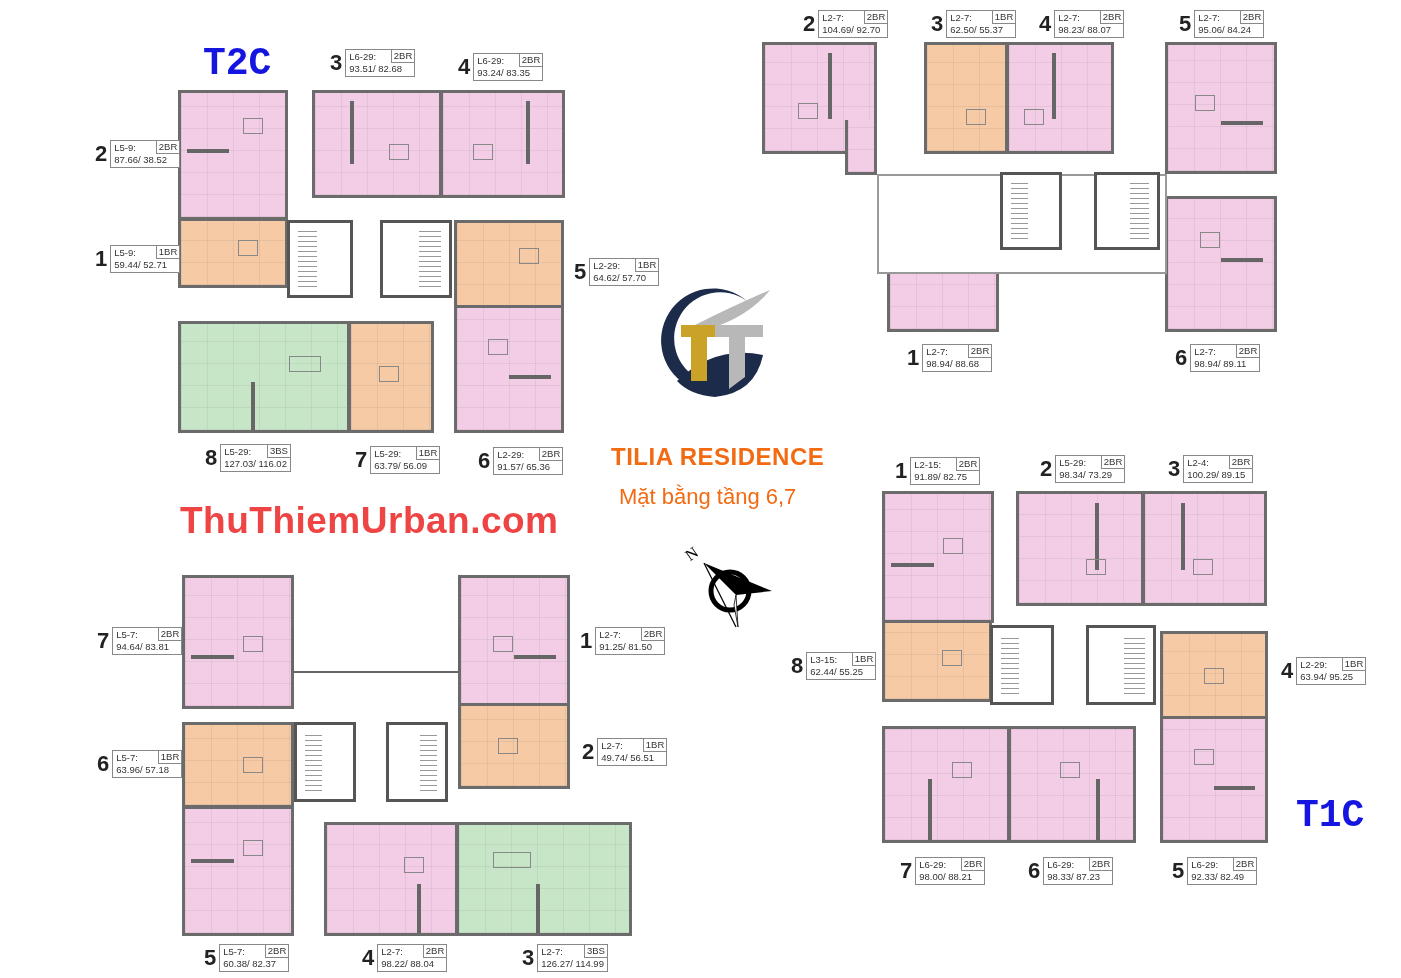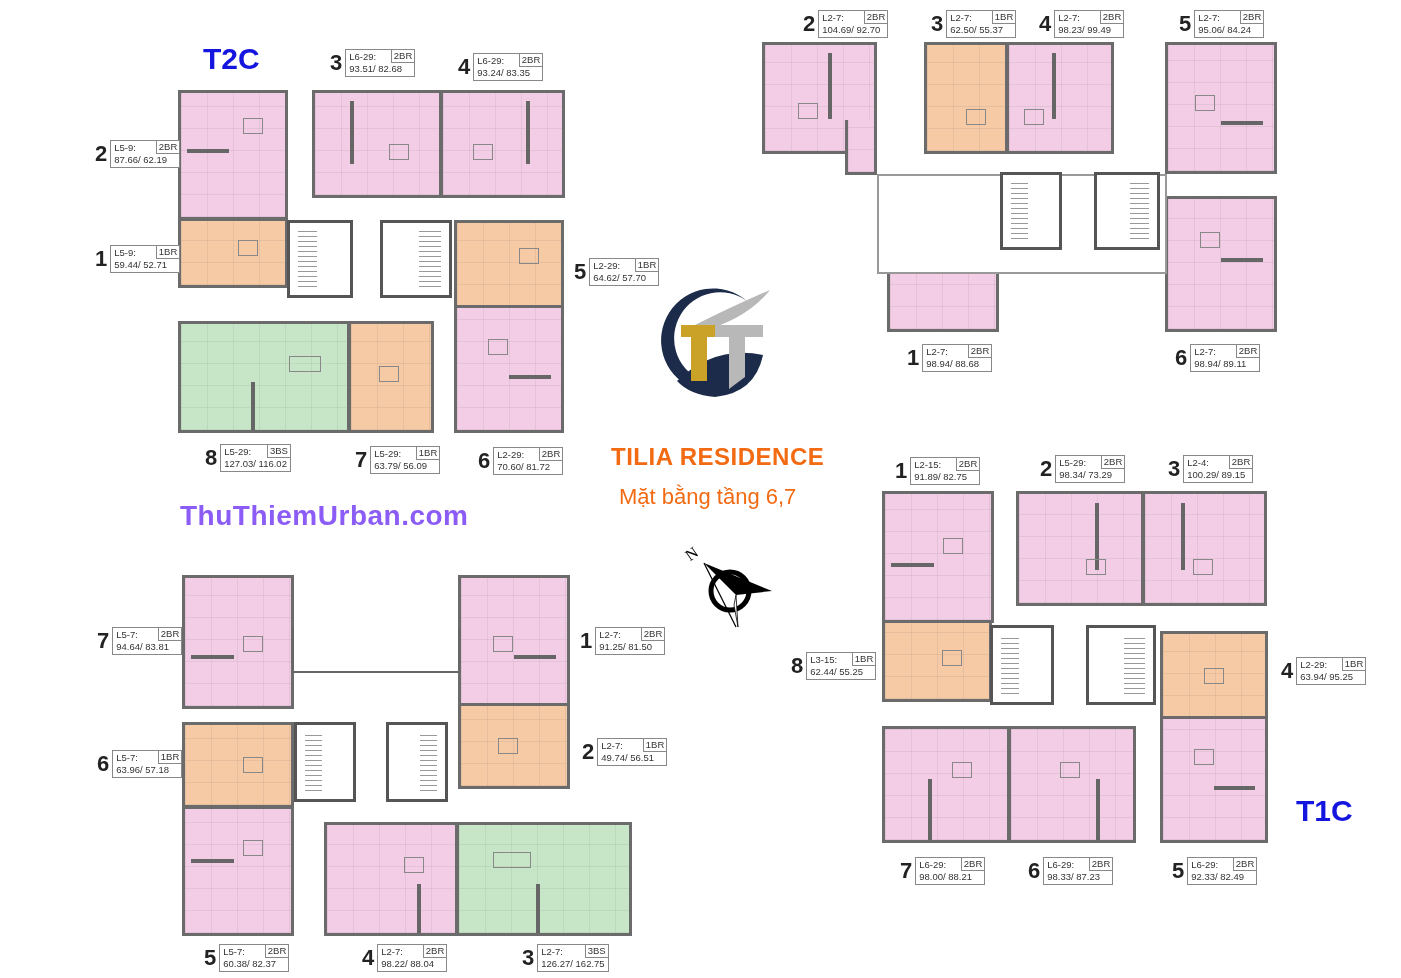--- a/index.html
+++ b/index.html
@@ -1,18 +1,18 @@
 <!DOCTYPE html>
 <html><head>
 <meta charset="utf-8">
 <style>
   html, body { margin:0; padding:0; background:#ffffff; }
   body { width:1401px; height:978px; position:relative; overflow:hidden; font-family:"Liberation Sans", sans-serif; }
   .abs { position:absolute; }
-  .tower-name { position:absolute; font-family:Liberation Sans, sans-serif; font-weight:bold; font-size:30px; color:#1515e0; }
+  .tower-name { position:absolute; font-family:Liberation Mono, monospace; font-weight:bold; font-size:38px; color:#1515e0; }
   .unit { position:absolute; box-sizing:border-box; border:3px solid #6b6b6b; }
   .unit::before { content:""; position:absolute; inset:0;
     background-image:
       repeating-linear-gradient(0deg, rgba(90,90,90,0.10) 0 1px, transparent 1px 22px),
       repeating-linear-gradient(90deg, rgba(90,90,90,0.10) 0 1px, transparent 1px 26px);
   }
   .unit .wall-v { position:absolute; top:8%; bottom:30%; width:4px; background:#666; }
   .unit .wall-h { position:absolute; left:6%; width:40%; height:4px; background:#666; }
   .unit .furn { position:absolute; border:1px solid #888; width:18px; height:14px; }
   .c-2br { background:#f3cde6; }
@@ -21,21 +21,21 @@
   .core { position:absolute; box-sizing:border-box; border:3px solid #555; background:#fff; }
   .core .stair { position:absolute; inset:8px; background:repeating-linear-gradient(0deg,#999 0 1px,#fff 1px 5px); }
   .corridor { position:absolute; box-sizing:border-box; border:2px solid #777; background:#fff; }
   .label { position:absolute; display:flex; align-items:center; }
   .label .num { font-size:22px; font-weight:bold; color:#222; margin-right:3px; line-height:1; }
   .label .box { border:1px solid #888; background:#fff; font-size:9.5px; color:#333; padding:1px 3px; line-height:12px; min-width:62px; position:relative; }
   .label .box .top { display:flex; justify-content:space-between; }
   .label .box .type { border-left:1px solid #888; border-bottom:1px solid #888; padding:0 2px; margin-right:-3px; margin-top:-1px; background:#fff; }
   .title { position:absolute; color:#f26a12; font-weight:bold; font-size:24px; letter-spacing:0.5px; }
   .subtitle { position:absolute; color:#f26a12; font-size:22px; }
-  .watermark { position:absolute; color:#8b5cf6; font-size:28px; font-weight:bold; letter-spacing:0.5px; }
+  .watermark { position:absolute; color:#ef4444; font-size:37px; font-weight:bold; letter-spacing:0.5px; }
 </style>
 </head>
 <body>
 
 <div>
   <div class="tower-name" style="left:203px;top:42px;">T2C</div>
 
   <div class="unit c-2br" style="left:178px;top:90px;width:110px;height:130px;">
       <div class="wall-h" style="top:45%"></div>
       <div class="furn" style="left:60%;top:20%"></div>
@@ -73,21 +73,21 @@
       <div class="stair" style="left:55%"></div>
     </div>
 
   <div class="label" style="left:95px;top:140px;">
     <span class="num">2</span>
     <div class="box">
         <div class="top">
           <span>L5-9:</span>
           <span class="type">2BR</span>
         </div>
-        <div>87.66/ 62.19</div>
+        <div>87.66/ 38.52</div>
       </div>
   </div>
   <div class="label" style="left:95px;top:245px;">
     <span class="num">1</span>
     <div class="box">
         <div class="top">
           <span>L5-9:</span>
           <span class="type">1BR</span>
         </div>
         <div>59.44/ 52.71</div>
@@ -123,21 +123,21 @@
         <div>64.62/ 57.70</div>
       </div>
   </div>
   <div class="label" style="left:478px;top:447px;">
     <span class="num">6</span>
     <div class="box">
         <div class="top">
           <span>L2-29:</span>
           <span class="type">2BR</span>
         </div>
-        <div>70.60/ 81.72</div>
+        <div>91.57/ 65.36</div>
       </div>
   </div>
   <div class="label" style="left:355px;top:446px;">
     <span class="num">7</span>
     <div class="box">
         <div class="top">
           <span>L5-29:</span>
           <span class="type">1BR</span>
         </div>
         <div>63.79/ 56.09</div>
@@ -209,21 +209,21 @@
         <div>62.50/ 55.37</div>
       </div>
   </div>
   <div class="label" style="left:1039px;top:10px;">
     <span class="num">4</span>
     <div class="box">
         <div class="top">
           <span>L2-7:</span>
           <span class="type">2BR</span>
         </div>
-        <div>98.23/ 99.49</div>
+        <div>98.23/ 88.07</div>
       </div>
   </div>
   <div class="label" style="left:1179px;top:10px;">
     <span class="num">5</span>
     <div class="box">
         <div class="top">
           <span>L2-7:</span>
           <span class="type">2BR</span>
         </div>
         <div>95.06/ 84.24</div>
@@ -373,21 +373,21 @@
         <div>98.22/ 88.04</div>
       </div>
   </div>
   <div class="label" style="left:522px;top:944px;">
     <span class="num">3</span>
     <div class="box">
         <div class="top">
           <span>L2-7:</span>
           <span class="type">3BS</span>
         </div>
-        <div>126.27/ 162.75</div>
+        <div>126.27/ 114.99</div>
       </div>
   </div>
 </div>
 
 <div>
   <div class="tower-name" style="left:1296px;top:794px;">T1C</div>
 
   <div class="unit c-2br" style="left:882px;top:491px;width:112px;height:132px;">
       <div class="wall-h" style="top:55%"></div>
       <div class="furn" style="left:55%;top:35%"></div>

